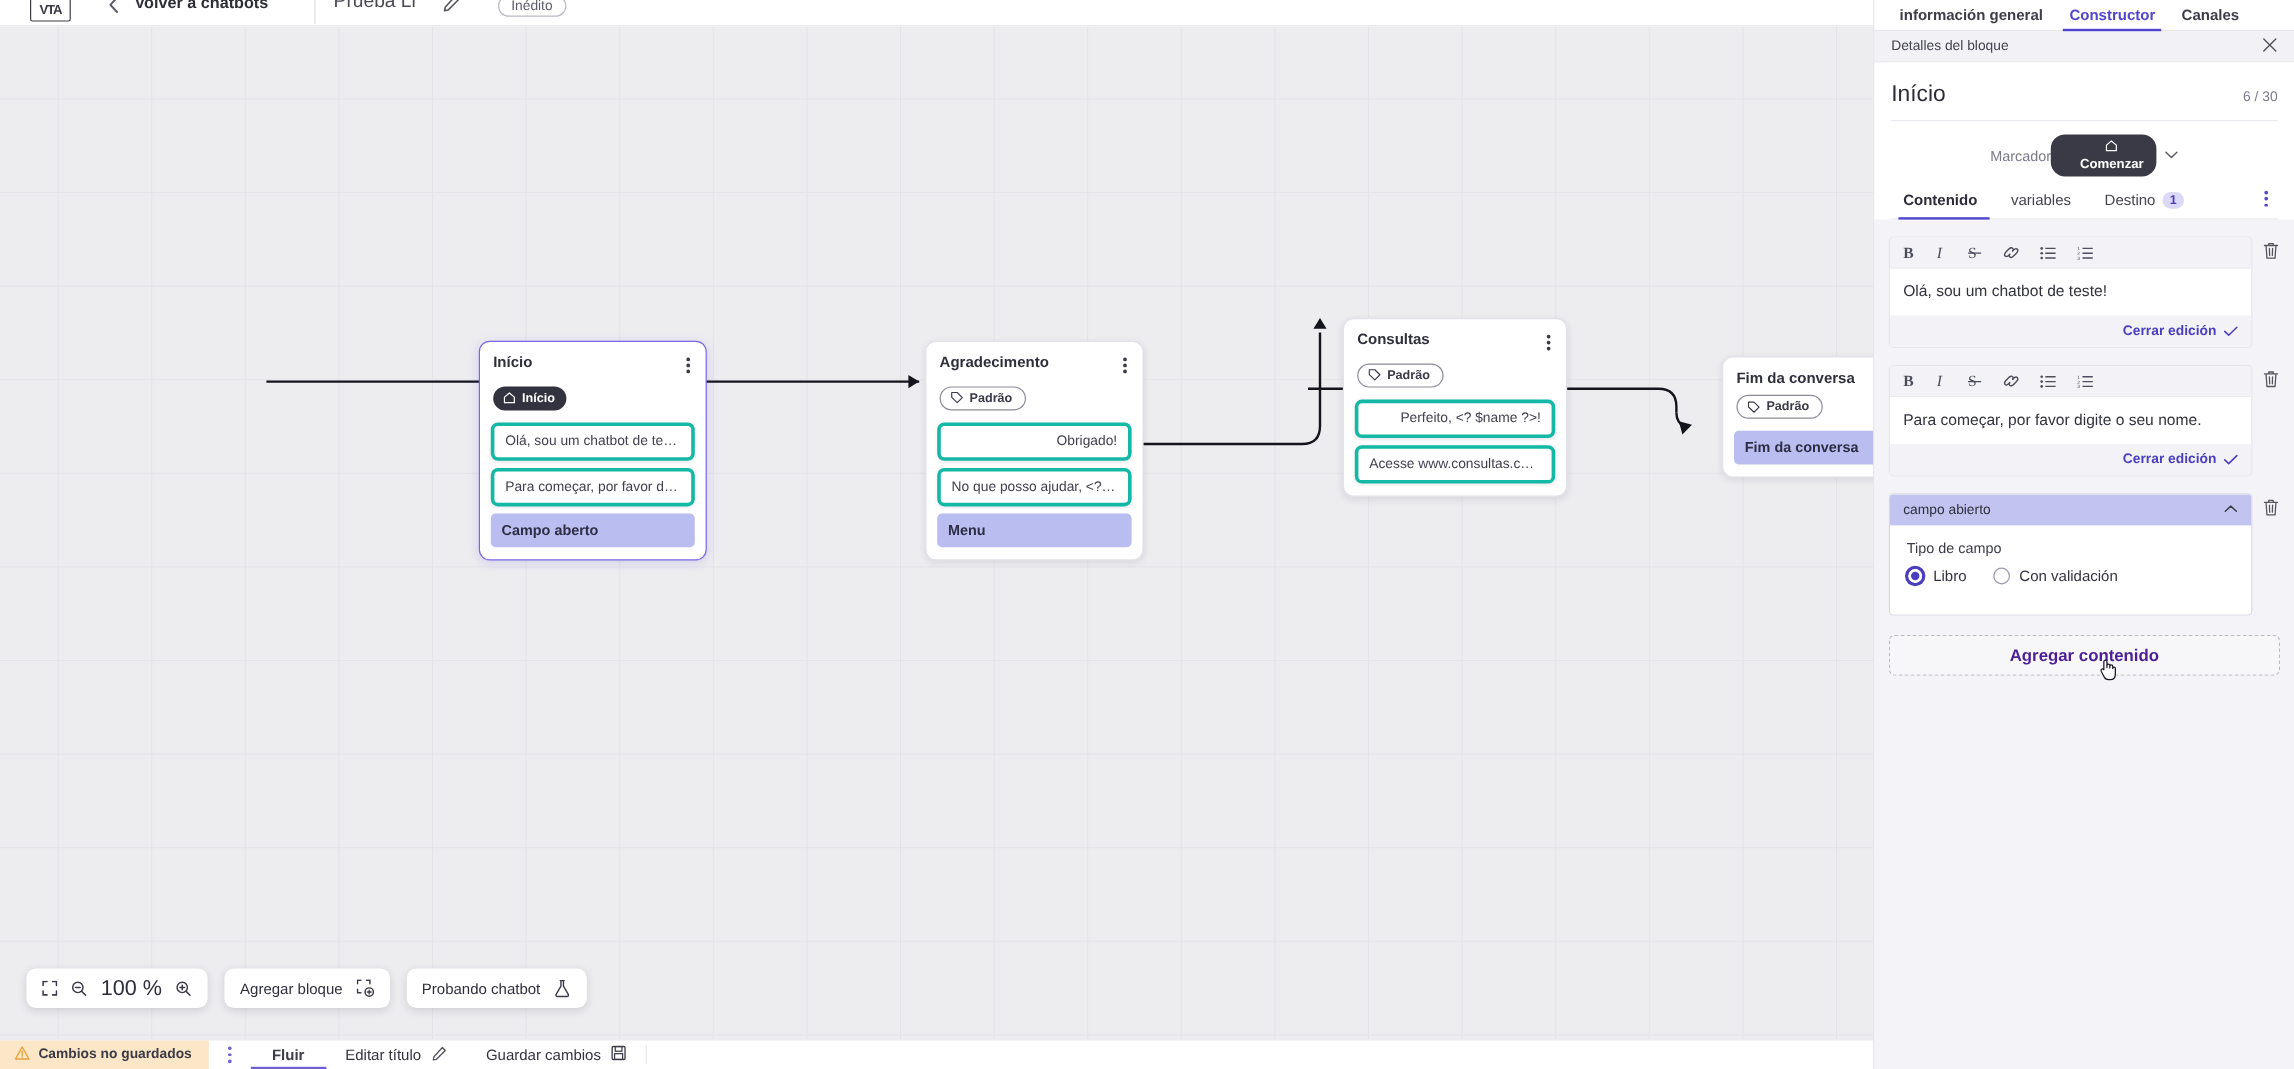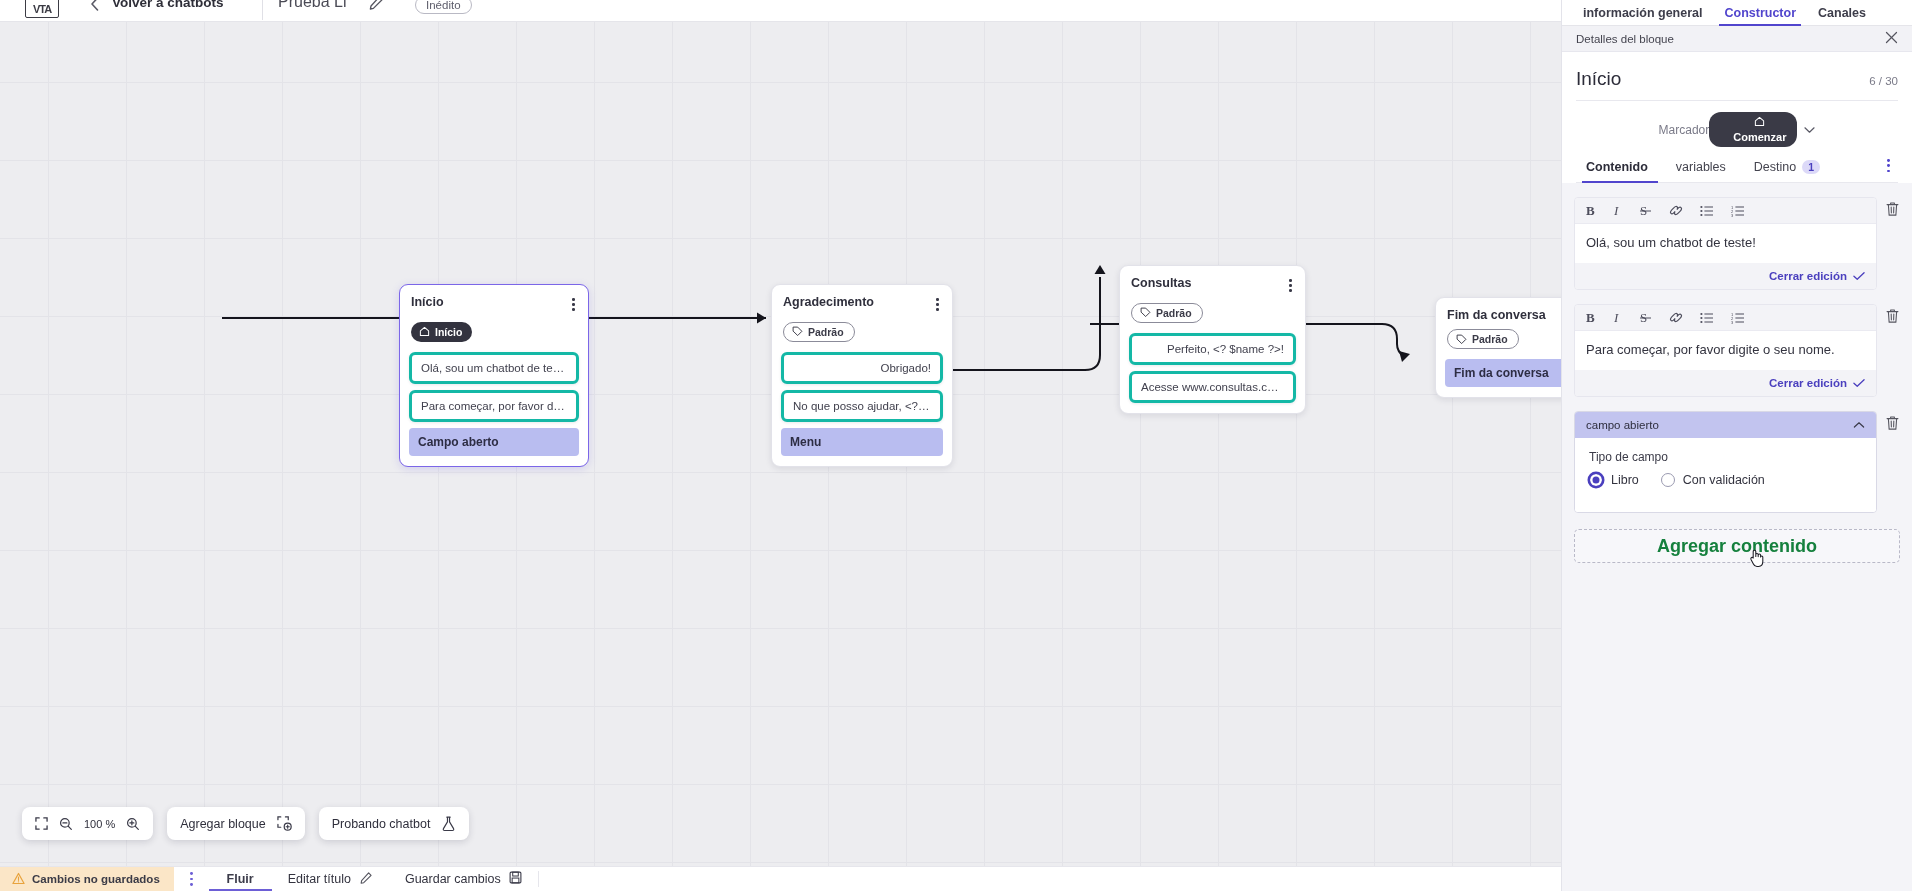--- a/index.html
+++ b/index.html
@@ -88,21 +88,21 @@
     white-space: nowrap; overflow: hidden; text-overflow: ellipsis;
   }
 
   
   .float-tools { position: absolute; left: 22px; bottom: 26px; display: flex; gap: 14px; z-index: 12; }
   .tool-card {
     background: #fff; border-radius: 8px; box-shadow: 0 2px 7px rgba(35,35,60,.16);
     height: 33px; display: flex; align-items: center; padding: 0 13px; gap: 11px;
     font-size: 12.5px; color: #2f2f3c; white-space: nowrap;
   }
-  .tool-card .zoomlabel { font-size: 11px; color: #2f2f3c; }
+  .tool-card .zoomlabel { font-size: 18px; color: #2f2f3c; }
   .ico { display: inline-flex; align-items: center; justify-content: center; }
 
   
   .statusbar {
     position: absolute; left: 0; bottom: 0; width: 1561px; height: 25px;
     background: #ffffff; border-top: 1px solid #e6e6ec; display: flex; align-items: stretch; z-index: 20;
   }
   .unsaved {
     display: flex; align-items: center; gap: 7px; background: #fbe6c7;
     padding: 0 14px 0 12px; font-size: 11.5px; color: #3b3b46; font-weight: 700; white-space: nowrap;
@@ -211,21 +211,21 @@
   .radio {
     width: 14px; height: 14px; border-radius: 50%; border: 1.5px solid #9a9ab0; background: #fff;
     display: inline-block; position: relative;
   }
   .radio.on { border-color: #4a3fbe; background: #4a3fbe; box-shadow: inset 0 0 0 2.5px #fff, 0 0 0 1.5px #4a3fbe; }
   .field-help { font-size: 11.5px; color: #8b8b9b; line-height: 1.5; }
 
   .add-content {
     margin-top: 16px; border: 1.5px dashed #b9b9c8; border-radius: 5px; background: #f7f7fa;
     height: 34px; display: flex; align-items: center; justify-content: center;
-    font-size: 18px; color: #15803d; font-weight: 700; position: relative;
+    font-size: 14px; color: #4c1d95; font-weight: 700; position: relative;
   }
   .cursor-hand { position: absolute; left: 50%; top: 18px; transform: translateX(12px); }
 </style>
 </head>
 <body>
 
 <div id="app">
 
   <div class="topbar">
     <div class="logo-box">

